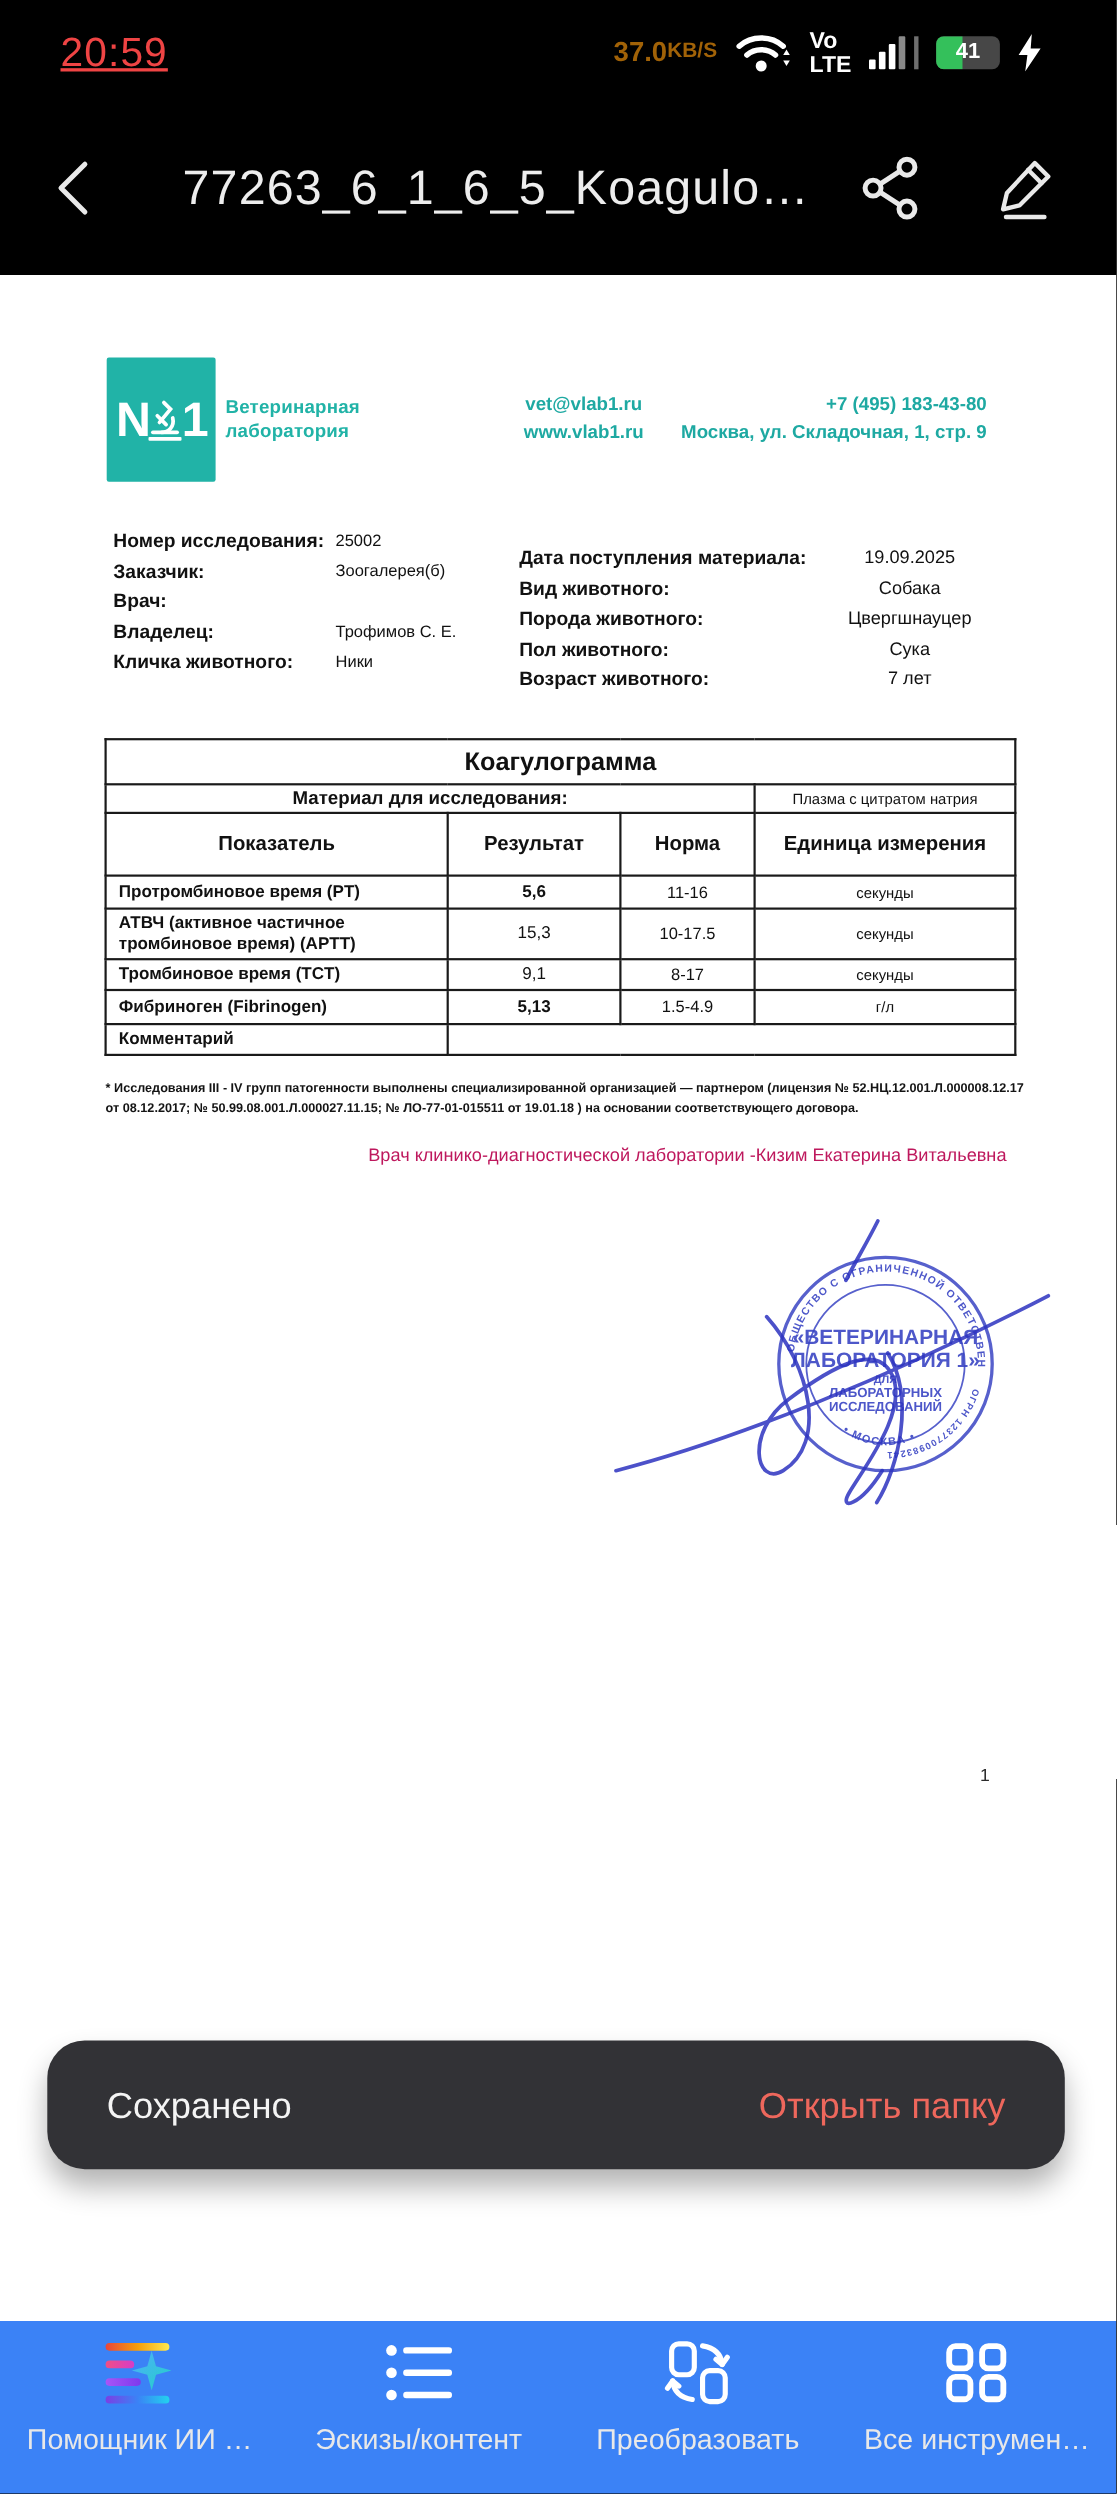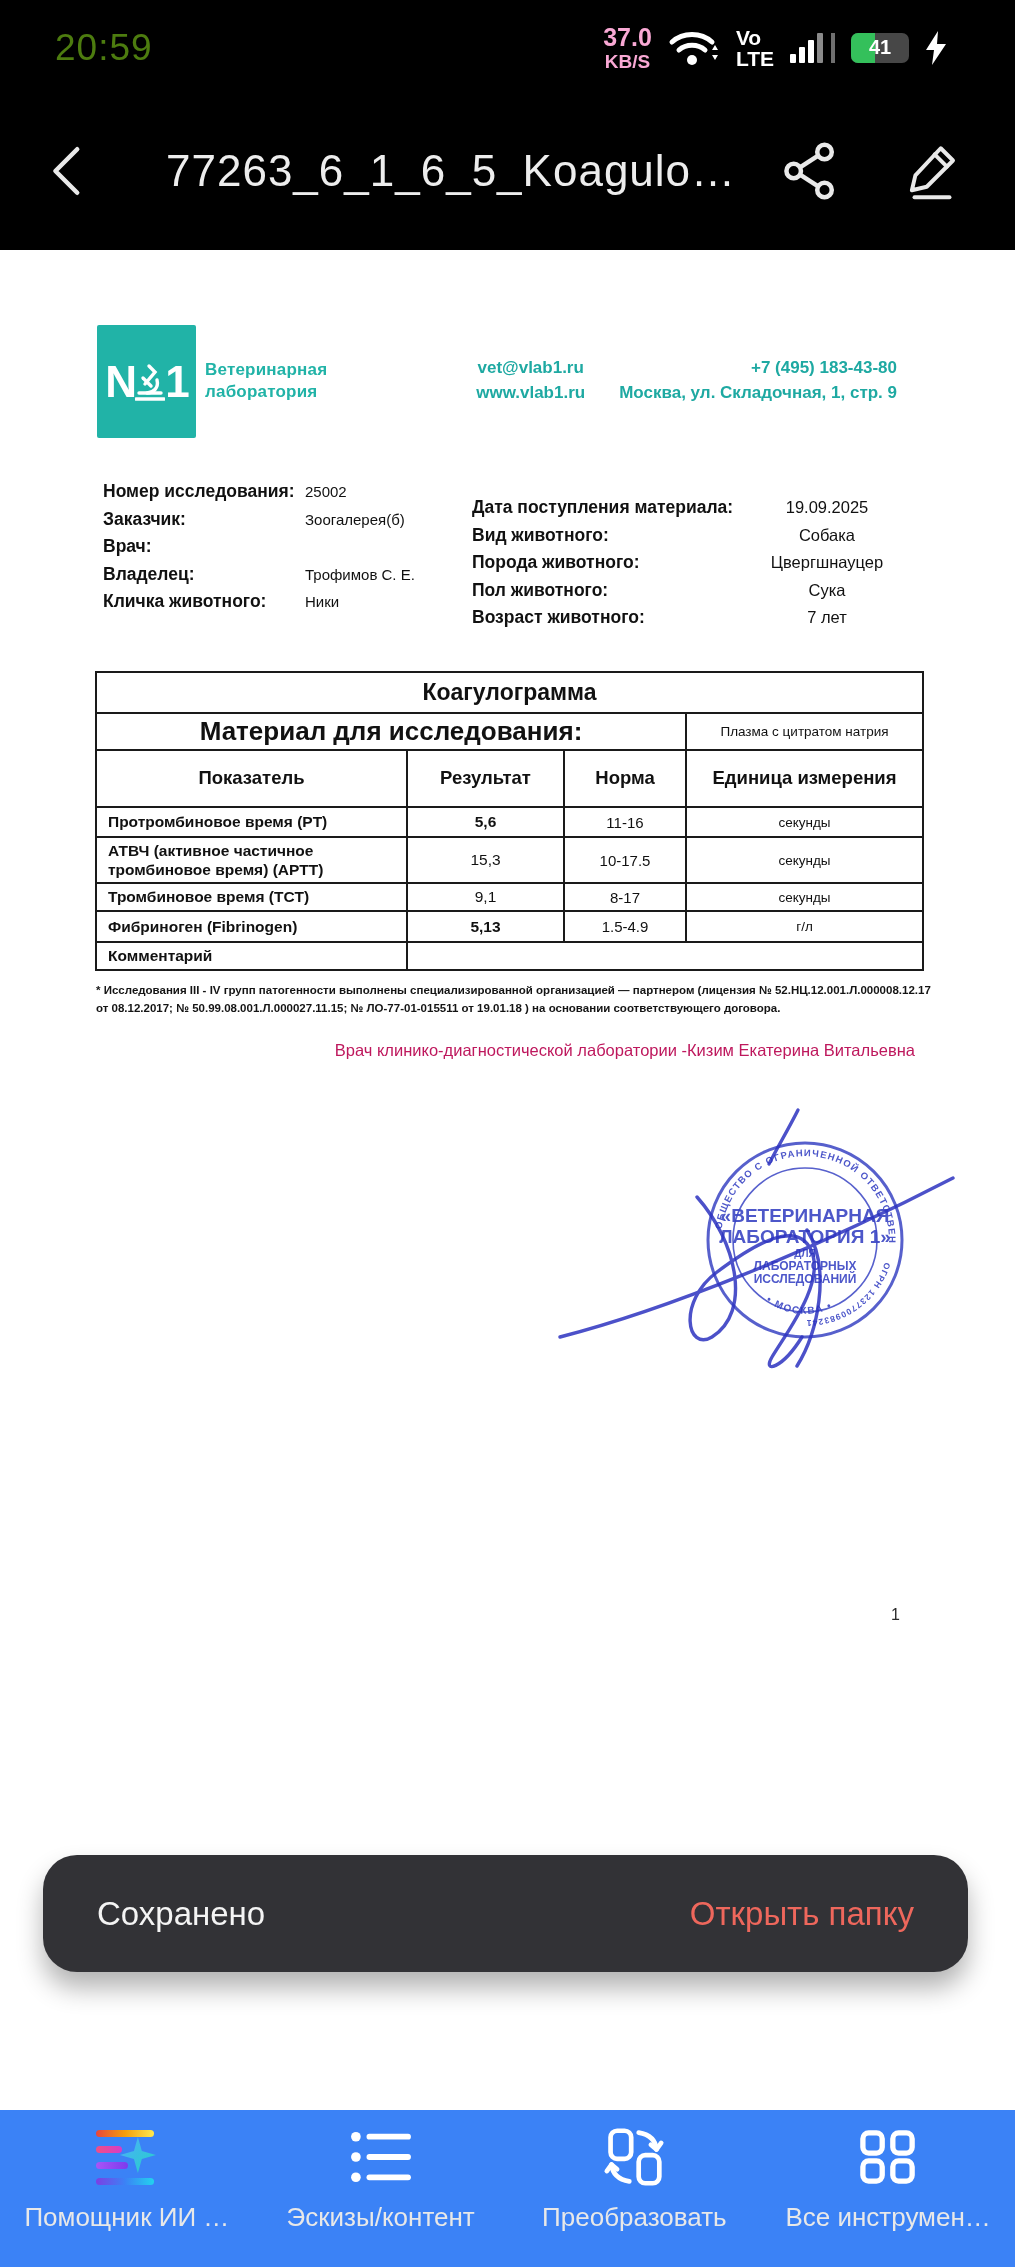--- a/index.html
+++ b/index.html
@@ -2,23 +2,23 @@
 <html><head>
 <meta charset="utf-8">
 <style>
   html,body{margin:0;padding:0;background:#000;}
   .screen{position:relative;width:1015px;height:2267px;background:#000;overflow:hidden;
           font-family:"Liberation Sans",sans-serif;}
 
   
   .statusbar{position:absolute;top:0;left:0;right:0;height:95px;display:flex;
              align-items:center;justify-content:space-between;padding:0 68px 0 55px;box-sizing:border-box;}
-  .time{color:#4d7c0f;font-size:37px;font-weight:400;letter-spacing:1px;}
+  .time{color:#ef4444;font-size:37px;font-weight:400;letter-spacing:1px;text-decoration:underline;}
   .sb-right{display:flex;align-items:center;gap:16px;}
-  .speed{display:flex;flex-direction:column;align-items:center;color:#f9a8d4;line-height:1;}
+  .speed{display:flex;flex-direction:row;color:#a16207;line-height:1;}
   .speed .v{font-size:25px;font-weight:700;}
   .speed .u{font-size:19px;font-weight:700;margin-top:2px;}
   .volte{display:flex;flex-direction:column;align-items:flex-start;color:#fff;line-height:1;}
   .volte span{font-size:21px;font-weight:700;}
   .bars{display:flex;align-items:flex-end;gap:3px;height:30px;}
   .bars i{display:block;width:6px;background:#fff;border-radius:1px;}
   .bars i.dim{background:#8a8a8a;}
   .bars .sep{width:4px;height:30px;background:#6f6f6f;margin-left:5px;}
   .battery{position:relative;width:58px;height:30px;background:#474747;border-radius:7px;overflow:hidden;}
   .battery .fill{position:absolute;left:0;top:0;bottom:0;width:41%;background:#34c05b;}
@@ -50,21 +50,21 @@
   .info-right{position:absolute;left:472px;top:244px;width:425px;}
   .info-row{display:flex;justify-content:space-between;align-items:center;height:27.5px;}
   .info-row .lbl{font-weight:700;font-size:17.5px;}
   .info-left .val{width:160px;text-align:left;font-size:15px;}
   .info-right .val{width:140px;text-align:center;font-size:16.5px;}
 
   table.report{position:absolute;left:95px;top:421px;width:827px;border-collapse:collapse;
                table-layout:fixed;}
   table.report td{border:2px solid #1a1a1a;text-align:center;vertical-align:middle;padding:2px 4px;box-sizing:border-box;}
   .t-title{font-size:23px;font-weight:700;height:41px;}
-  .t-material{font-size:26px;font-weight:700;height:20px;}
+  .t-material{font-size:17px;font-weight:700;height:20px;}
   .t-material-val{font-size:13.5px;font-weight:400;}
   .t-head{font-size:18.5px;font-weight:700;height:57px;line-height:1.2;}
   .t-name{text-align:left !important;padding-left:11px !important;font-size:15.5px;font-weight:700;line-height:1.25;}
   .t-res{font-size:15.5px;}
   .t-res.bold{font-weight:700;}
   .t-norm{font-size:15px;border-radius:14px;}
   .t-unit{font-size:13.5px;}
   tr.r1{height:30px;} tr.r2{height:46px;} tr.r3{height:28px;} tr.r4{height:31px;} tr.r5{height:28px;}
 
   .footnote{position:absolute;left:96px;top:731px;width:848px;font-size:11.5px;font-weight:700;

